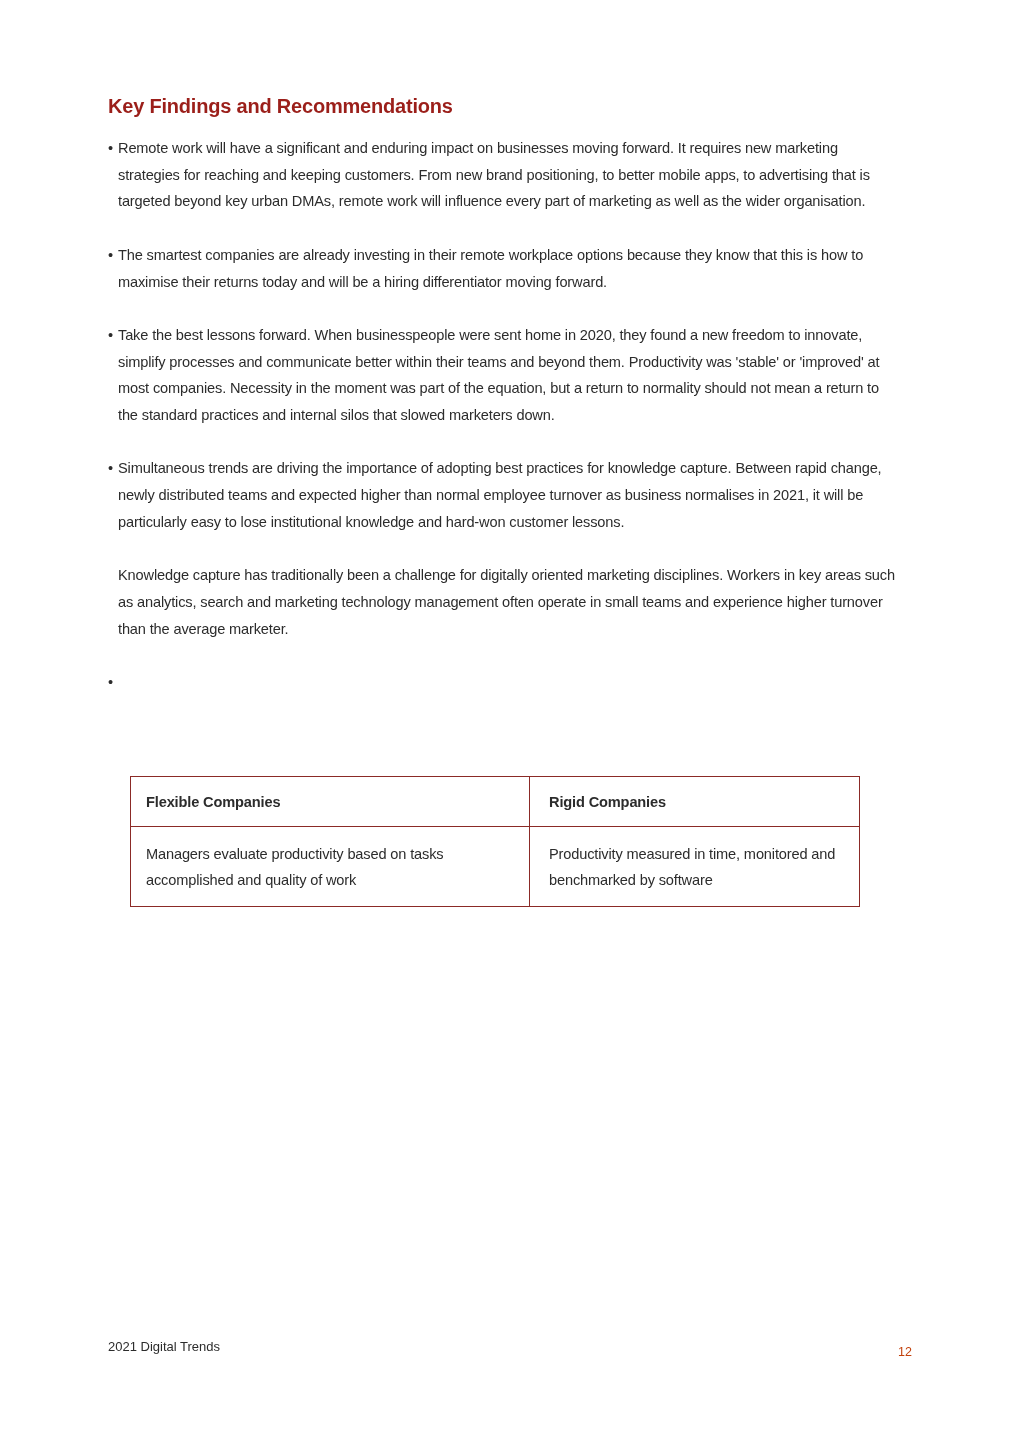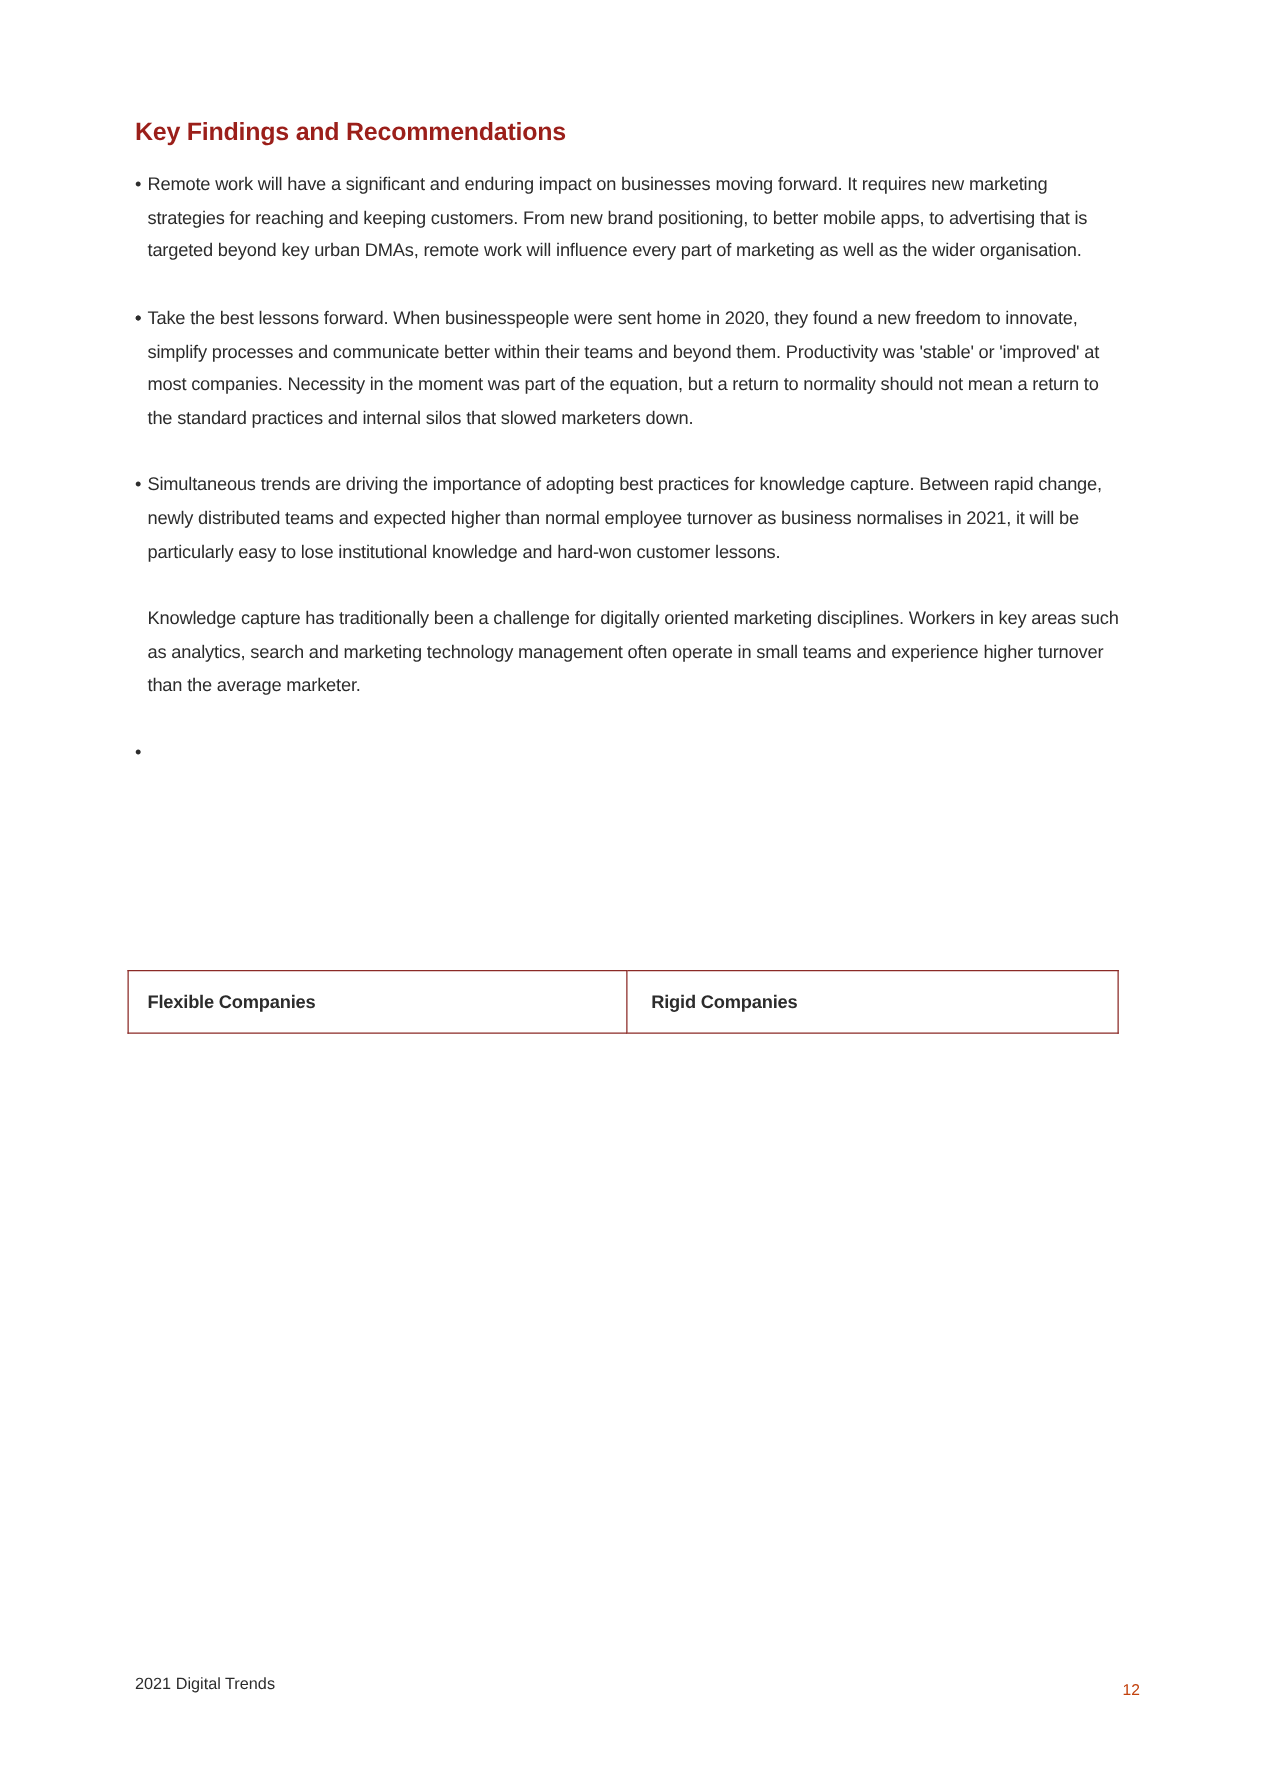--- a/index.html
+++ b/index.html
@@ -14,21 +14,21 @@
       letter-spacing: -0.2px;
     }
     .content {
       position: absolute; left: 108px; top: 135px; width: 790px;
       font-size: 14.6px; line-height: 26.7px; letter-spacing: -0.15px;
     }
     .bullet { position: relative; padding-left: 10px; margin: 0 0 26.7px 0; }
     .bullet-dot { position: absolute; left: 0; top: 0; }
     .para { padding-left: 10px; margin: 0 0 26.7px 0; }
     table.compare {
-      position: absolute; left: 102px; top: 776px; width: 793px;
+      position: absolute; left: 130px; top: 776px; width: 730px;
       border-collapse: collapse; font-size: 14.6px; letter-spacing: -0.15px;
       color: #2c2c2c;
     }
     table.compare th, table.compare td {
       border: 1px solid #8b2a26; text-align: left; vertical-align: top;
       line-height: 26.7px;
     }
     table.compare th { height: 49px; padding: 12px 16px 10px 15px; font-weight: bold; box-sizing: border-box; }
     table.compare td { height: 80px; padding: 14px 16px 12px 15px; box-sizing: border-box; }
     table.compare th:first-child, table.compare td:first-child { width: 399px; }
@@ -41,20 +41,21 @@
 
 <h1 class="page-title">Key Findings and Recommendations</h1>
 
 <div class="content">
   <div class="bullet">
     <span class="bullet-dot">•</span>
     <span>Remote work will have a significant and enduring impact on businesses moving forward. It requires new marketing strategies for reaching and keeping customers. From new brand positioning, to better mobile apps, to advertising that is targeted beyond key urban DMAs, remote work will influence every part of marketing as well as the wider organisation.</span>
   </div>
   <div class="bullet">
     <span class="bullet-dot">•</span>
+    <span>The smartest companies are already investing in their remote workplace options because they know that this is how to maximise their returns today and will be a hiring differentiator moving forward.</span>
   </div>
   <div class="bullet">
     <span class="bullet-dot">•</span>
     <span>Take the best lessons forward. When businesspeople were sent home in 2020, they found a new freedom to innovate, simplify processes and communicate better within their teams and beyond them. Productivity was 'stable' or 'improved' at most companies. Necessity in the moment was part of the equation, but a return to normality should not mean a return to the standard practices and internal silos that slowed marketers down.</span>
   </div>
   <div class="bullet">
     <span class="bullet-dot">•</span>
     <span>Simultaneous trends are driving the importance of adopting best practices for knowledge capture. Between rapid change, newly distributed teams and expected higher than normal employee turnover as business normalises in 2021, it will be particularly easy to lose institutional knowledge and hard-won customer lessons.</span>
   </div>
   <div class="para">Knowledge capture has traditionally been a challenge for digitally oriented marketing disciplines. Workers in key areas such as analytics, search and marketing technology management often operate in small teams and experience higher turnover than the average marketer.</div>
@@ -64,17 +65,21 @@
 </div>
 
 <table class="compare">
   <thead>
     <tr>
       <th>Flexible Companies</th>
       <th>Rigid Companies</th>
     </tr>
   </thead>
   <tbody>
+    <tr>
+      <td>Managers evaluate productivity based on tasks accomplished and quality of work</td>
+      <td>Productivity measured in time, monitored and benchmarked by software</td>
+    </tr>
   </tbody>
 </table>
 
 <div class="footer-left">2021 Digital Trends</div>
 <div class="footer-right">12</div>
 
 </body></html>

